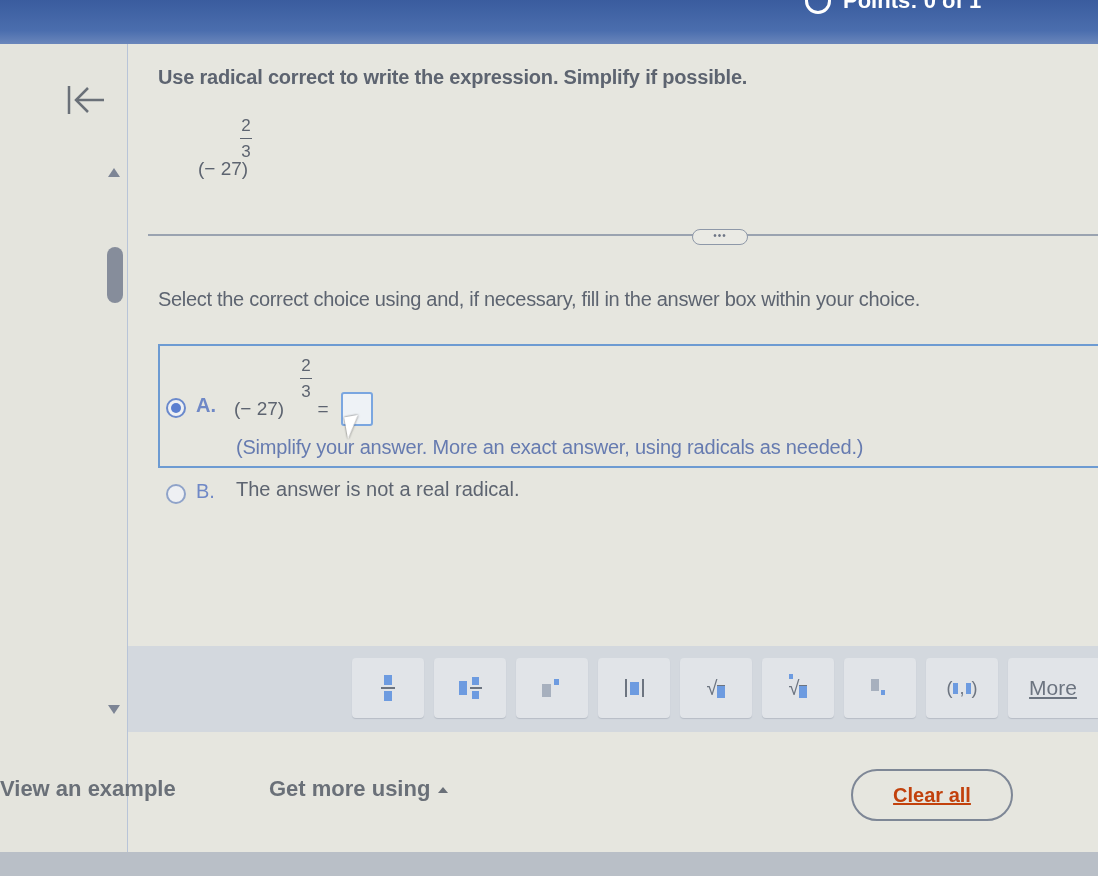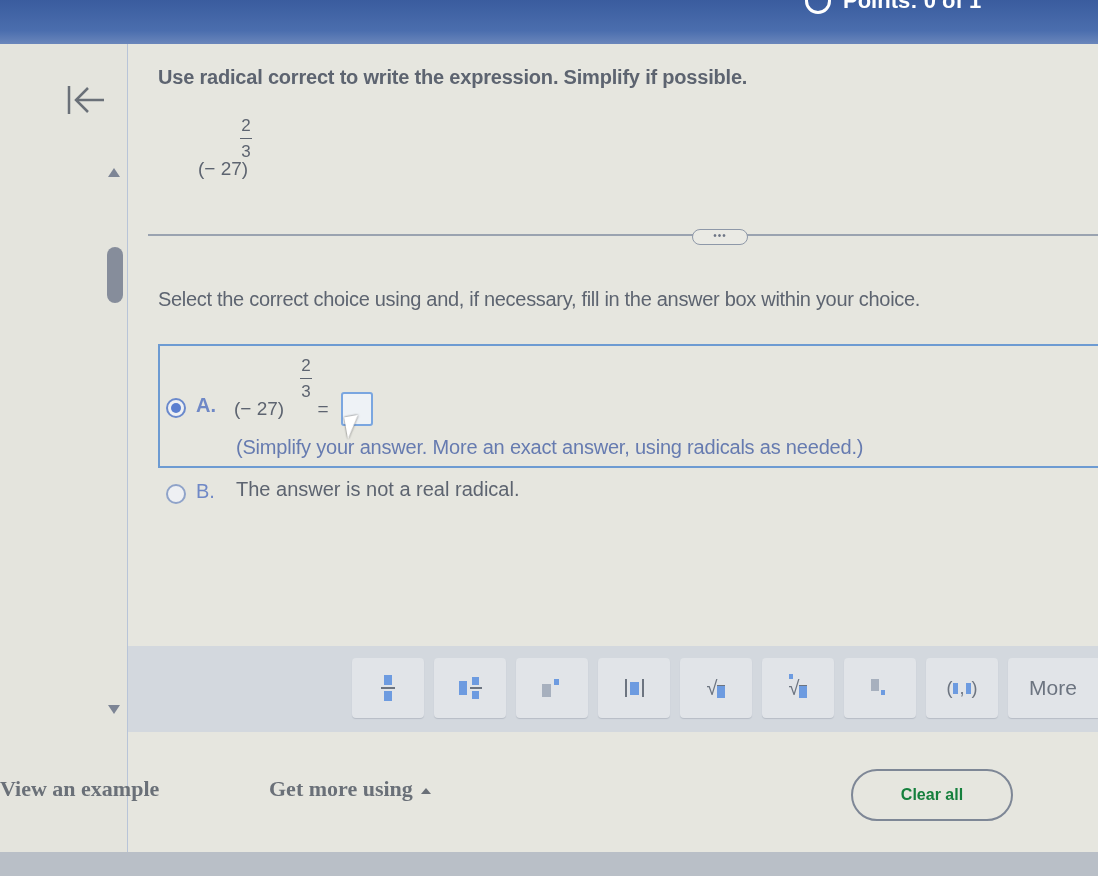--- a/index.html
+++ b/index.html
@@ -63,26 +63,26 @@
 
   .radioB { left:166px; top:484px; }
   .labelB { position:absolute; left:196px; top:480px; font-size:20px; color:#6f88c6; }
   .textB { position:absolute; left:236px; top:478px; font-size:20px; color:#5d6470; }
 
   .toolbar { position:absolute; left:128px; top:646px; width:970px; height:86px; background:#d3d8de; }
   .tbtn { position:absolute; top:12px; width:72px; height:60px; background:#e1e4e8; border-radius:4px; box-shadow:0 1px 1px #b7bdc6;
     display:flex; align-items:center; justify-content:center; color:#6c7480; font-size:20px; }
   .sq { display:inline-block; background:#6d9be0; }
   .sq.g { background:#a7b0be; }
-  .more-btn { font-size:21px; color:#6c7480; }
-
-  .footer-link { position:absolute; top:776px; font-size:22px; font-weight:bold; color:#6a7078;font-family:Liberation Serif, serif; }
+  .more-btn { font-size:21px; color:#6c7480;text-decoration:underline; }
+
+  .footer-link { position:absolute; top:776px; font-size:22px; font-weight:bold; color:#6a7078; }
   .help-caret { display:inline-block; width:0; height:0; border-left:5px solid transparent; border-right:5px solid transparent; border-bottom:6px solid #6a7078; margin-left:8px; vertical-align:middle; }
   .clear-btn { position:absolute; left:851px; top:769px; width:158px; height:48px; border:2.5px solid #7e8796; border-radius:26px;
-    font-size:16px; font-weight:bold; color:#15803d; text-align:center; line-height:48px; background:transparent; }
+    font-size:20px; font-weight:bold; color:#c2410c; text-align:center; line-height:48px; background:transparent;text-decoration:underline; }
   .bottom-strip { position:absolute; left:0; top:852px; width:1098px; height:24px; background:#b9bfc7; }
 </style>
 </head>
 <body>
 
 <div class="topbar">
   <div class="pts">
     <span class="ring"></span>
     <span>Points: 0 of 1</span>
   </div>

